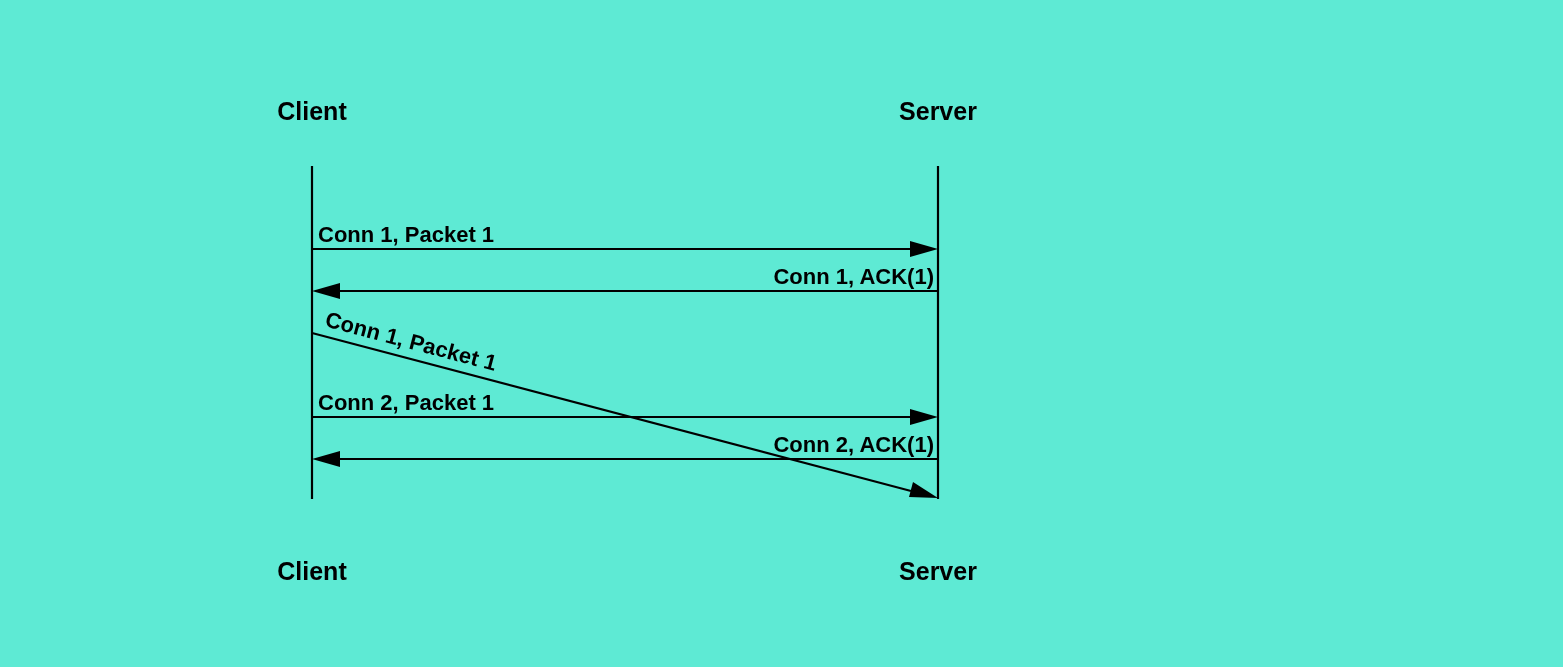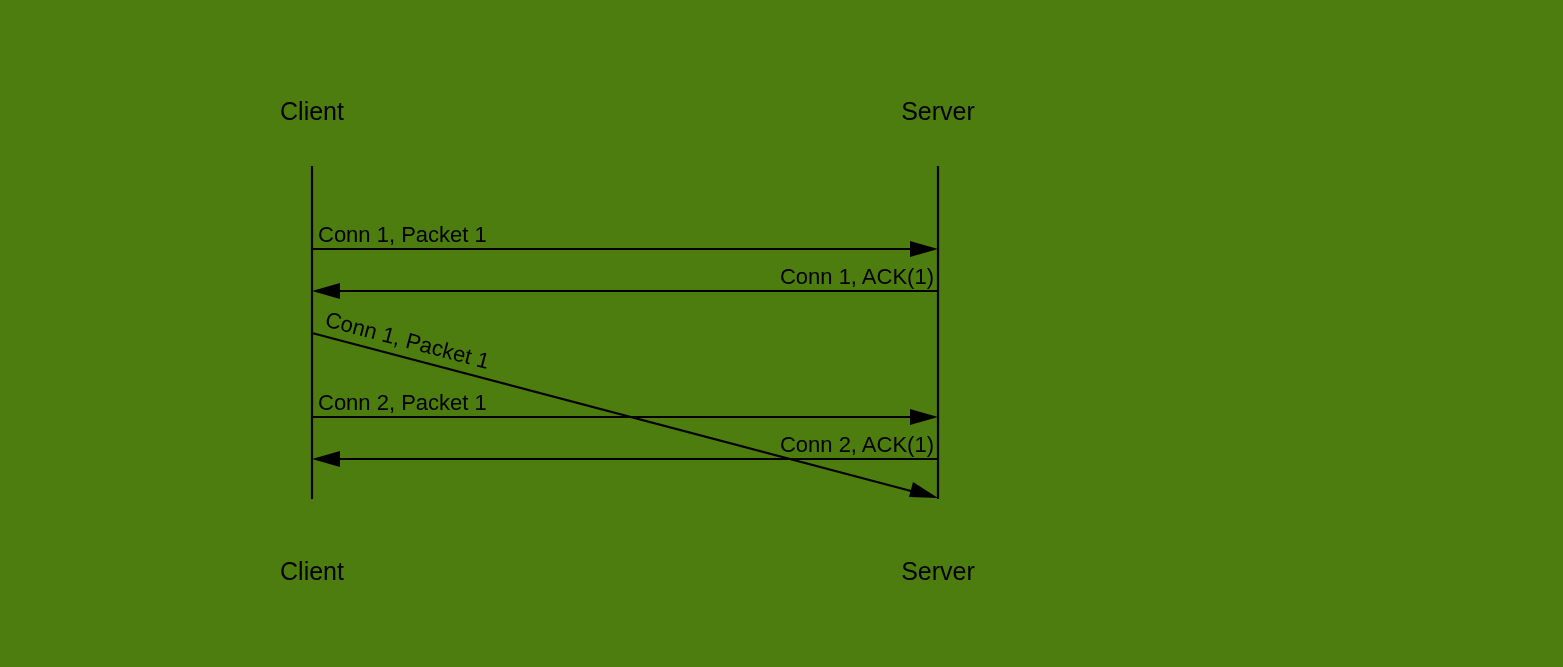--- a/index.html
+++ b/index.html
@@ -10,21 +10,22 @@
   body {
     width: 1563px;
     height: 667px;
     font-family: "Liberation Sans", sans-serif;
     overflow: hidden;
   }
   #diagram-root {
     position: relative;
     width: 1563px;
     height: 667px;
-    background: #4d7c0f;
+    background: #5eead4;
+    font-weight: bold;
   }
   svg#sequence-diagram {
     display: block;
     width: 1563px;
     height: 667px;
   }
   .actor-label {
     font-family: "Liberation Sans", sans-serif;
     font-size: 25px;
     fill: #000000;

